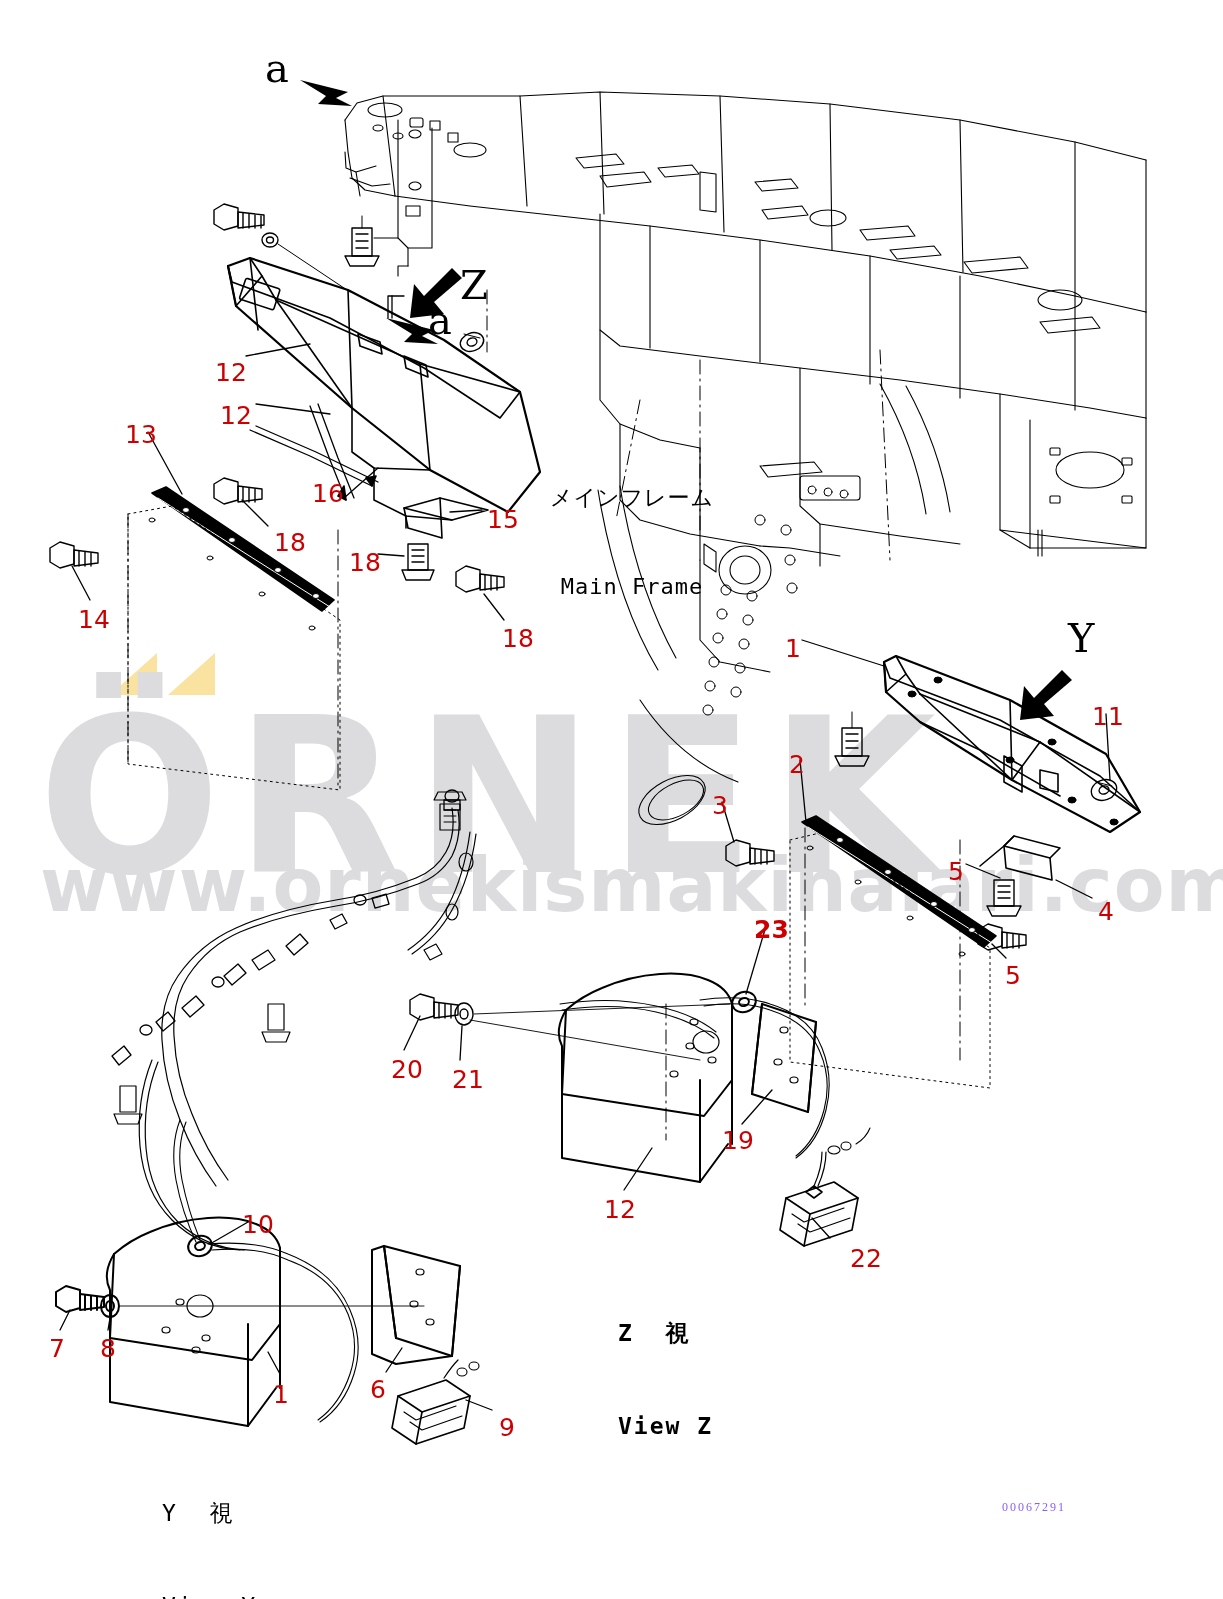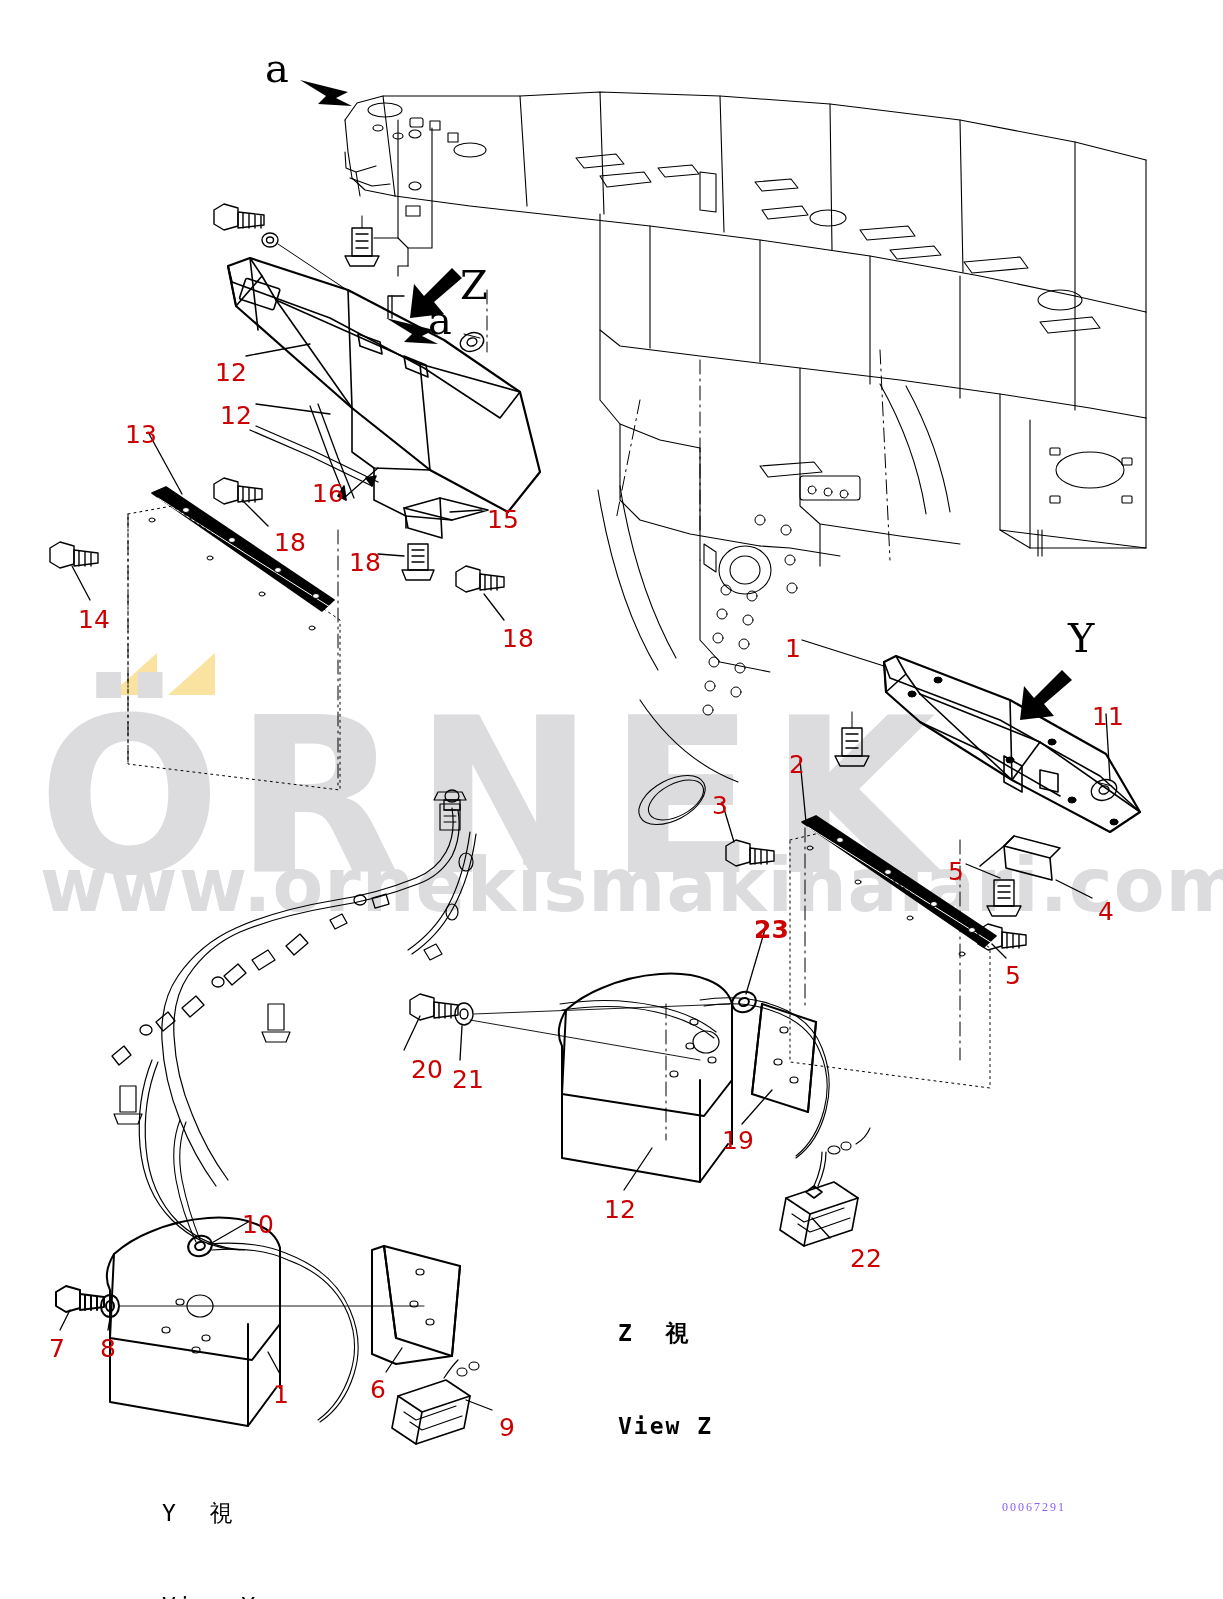--- a/index.html
+++ b/index.html
@@ -579,20 +579,24 @@
       <path d="M1062 670 L1034 698 L1024 686 L1020 720 L1054 716 L1044 704 L1072 680 Z"></path>
     </g>
 
     <g stroke-width="1.3">
       <path d="M388 318 L388 296 L404 296"></path>
       <path d="M392 318 L392 296"></path>
     </g>
 
   </svg>
 
+  <div class="framelabel" style="left:550px;top:424px;">
+    <div>メインフレーム</div>
+    <div>Main Frame</div>
+  </div>
 
   <div class="vlabel" style="left:162px;top:1436px;">
     <div>Y  視</div>
     <div>View Y</div>
   </div>
 
   <div class="vlabel" style="left:618px;top:1256px;font-weight:bold;">
     <div>Z  視</div>
     <div>View Z</div>
   </div>
@@ -615,21 +619,21 @@
       <div class="num" style="left: 78px; top: 607px;">14</div>
       <div class="num" style="left: 502px; top: 626px;">18</div>
       <div class="num" style="left: 785px; top: 636px;">1</div>
       <div class="num" style="left: 1092px; top: 704px;">11</div>
       <div class="num" style="left: 789px; top: 752px;">2</div>
       <div class="num" style="left: 712px; top: 793px;">3</div>
       <div class="num" style="left: 948px; top: 859px;">5</div>
       <div class="num" style="left: 1098px; top: 899px;">4</div>
       <div class="num" style="left: 1005px; top: 963px;">5</div>
       <div class="num" style="left: 754px; top: 917px; font-weight: bold;">23</div>
-      <div class="num" style="left: 391px; top: 1057px; margin-left: 20px;">20</div>
+      <div class="num" style="left: 391px; top: 1057px;">20</div>
       <div class="num" style="left: 452px; top: 1067px;">21</div>
       <div class="num" style="left: 722px; top: 1128px;">19</div>
       <div class="num" style="left: 604px; top: 1197px;">12</div>
       <div class="num" style="left: 822px; top: 1246px; margin-left: 28px;">22</div>
       <div class="num" style="left: 242px; top: 1212px;">10</div>
       <div class="num" style="left: 49px; top: 1336px;">7</div>
       <div class="num" style="left: 100px; top: 1336px;">8</div>
       <div class="num" style="left: 273px; top: 1382px;">1</div>
       <div class="num" style="left: 370px; top: 1377px;">6</div>
       <div class="num" style="left: 499px; top: 1415px;">9</div>

